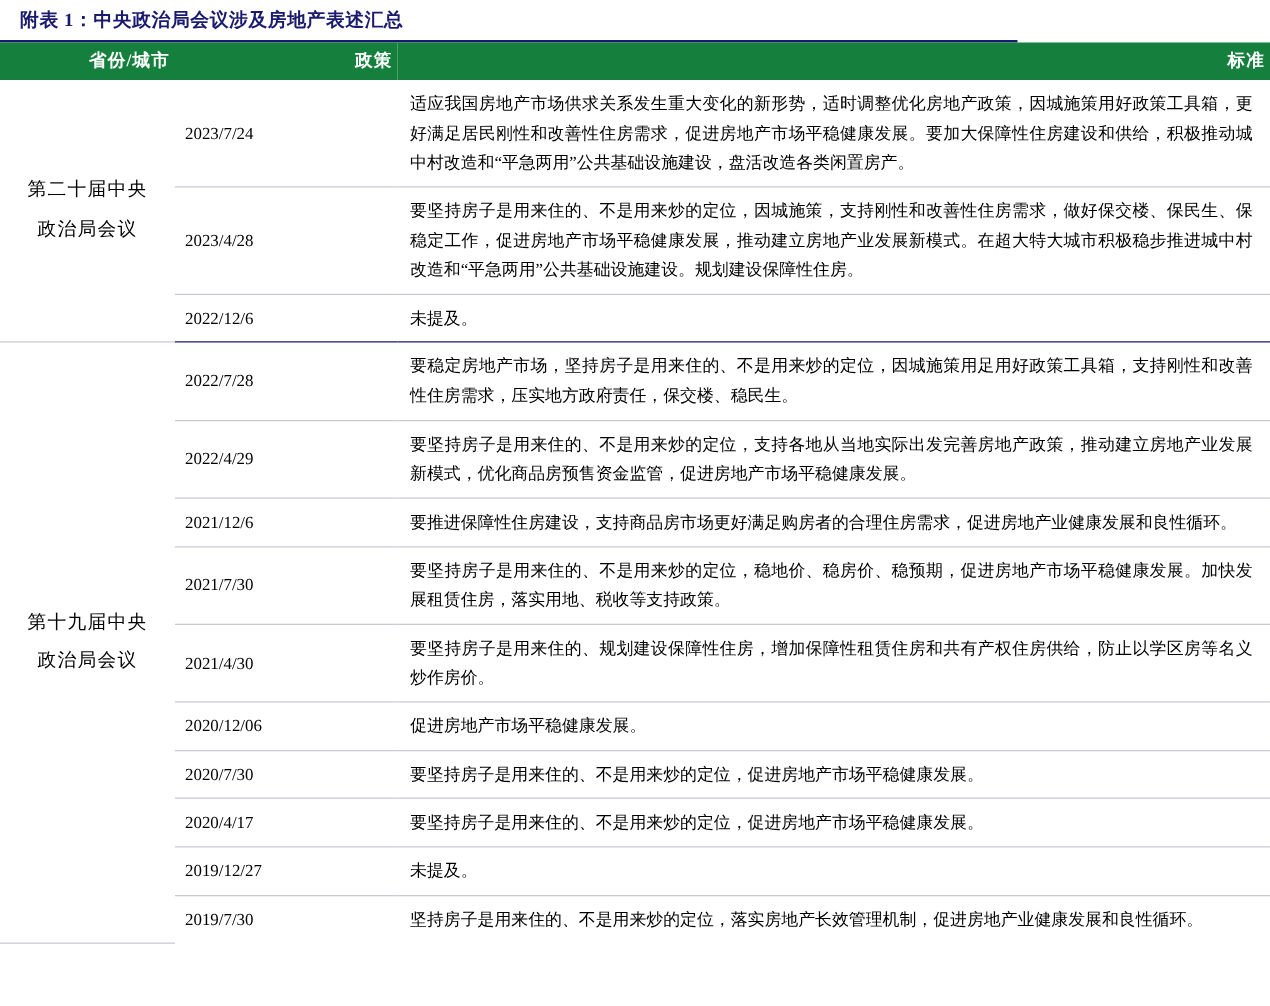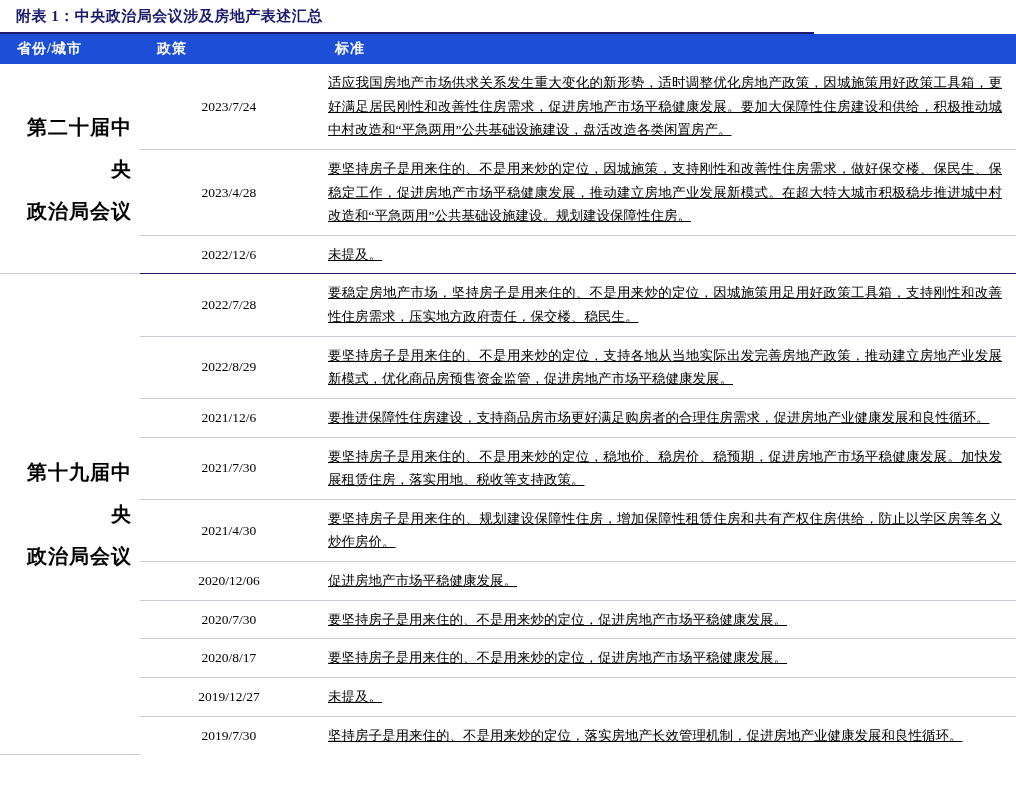--- a/index.html
+++ b/index.html
@@ -40,55 +40,53 @@
     width: 1016px;
     border-collapse: collapse;
     table-layout: fixed;
     font-size: 13.5px;
   }
   table.data-table col.c-province { width: 140px; }
   table.data-table col.c-policy   { width: 178px; }
   table.data-table col.c-standard { width: 698px; }
 
   thead th {
-    background: #1d4ed8;
+    background: #15803d;
     color: #ffffff;
     font-weight: bold;
     font-size: 14px;
-    text-align: left;
-    padding: 6px 17px;
+    text-align: right;
+    padding: 6px 4px;
     letter-spacing: 1px;
     border: none;
   }
   tbody td {
     border-bottom: 1px solid #c9c9d6;
     vertical-align: middle;
     padding: 7px 8px;
     line-height: 1.75;
   }
   td.province {
-    text-align: right;
-    font-weight: bold;
-    font-size: 20px;
+    text-align: center;
+    font-weight: normal;
+    font-size: 15px;
     letter-spacing: 1px;
     line-height: 2.1;
     border-right: none;
   }
   td.policy {
-    text-align: center;
     font-size: 13.5px;
     margin-top: 38px;
   }
   td.standard {
     text-align: justify;
     text-justify: inter-ideograph;
     font-size: 13.5px;
     padding-left: 10px;
     padding-right: 14px;
-    text-decoration: underline;
   }
   tr.group-end > td {
     border-bottom: 1.6px solid #1a1a6e;
   }
   tr:last-child > td {
     border-bottom: none;
   }
 </style>
 </head>
 <body>
@@ -127,21 +125,21 @@
         <tr class="group-end">
           <td class="policy">2022/12/6</td>
           <td class="standard">未提及。</td>
         </tr>
         <tr>
           <td class="province" rowspan="10">第十九届中央<br>政治局会议</td>
           <td class="policy">2022/7/28</td>
           <td class="standard">要稳定房地产市场，坚持房子是用来住的、不是用来炒的定位，因城施策用足用好政策工具箱，支持刚性和改善性住房需求，压实地方政府责任，保交楼、稳民生。</td>
         </tr>
         <tr>
-          <td class="policy">2022/8/29</td>
+          <td class="policy">2022/4/29</td>
           <td class="standard">要坚持房子是用来住的、不是用来炒的定位，支持各地从当地实际出发完善房地产政策，推动建立房地产业发展新模式，优化商品房预售资金监管，促进房地产市场平稳健康发展。</td>
         </tr>
         <tr>
           <td class="policy">2021/12/6</td>
           <td class="standard">要推进保障性住房建设，支持商品房市场更好满足购房者的合理住房需求，促进房地产业健康发展和良性循环。</td>
         </tr>
         <tr>
           <td class="policy">2021/7/30</td>
           <td class="standard">要坚持房子是用来住的、不是用来炒的定位，稳地价、稳房价、稳预期，促进房地产市场平稳健康发展。加快发展租赁住房，落实用地、税收等支持政策。</td>
         </tr>
@@ -151,21 +149,21 @@
         </tr>
         <tr>
           <td class="policy">2020/12/06</td>
           <td class="standard">促进房地产市场平稳健康发展。</td>
         </tr>
         <tr>
           <td class="policy">2020/7/30</td>
           <td class="standard">要坚持房子是用来住的、不是用来炒的定位，促进房地产市场平稳健康发展。</td>
         </tr>
         <tr>
-          <td class="policy">2020/8/17</td>
+          <td class="policy">2020/4/17</td>
           <td class="standard">要坚持房子是用来住的、不是用来炒的定位，促进房地产市场平稳健康发展。</td>
         </tr>
         <tr>
           <td class="policy">2019/12/27</td>
           <td class="standard">未提及。</td>
         </tr>
         <tr>
           <td class="policy">2019/7/30</td>
           <td class="standard">坚持房子是用来住的、不是用来炒的定位，落实房地产长效管理机制，促进房地产业健康发展和良性循环。</td>
         </tr>

